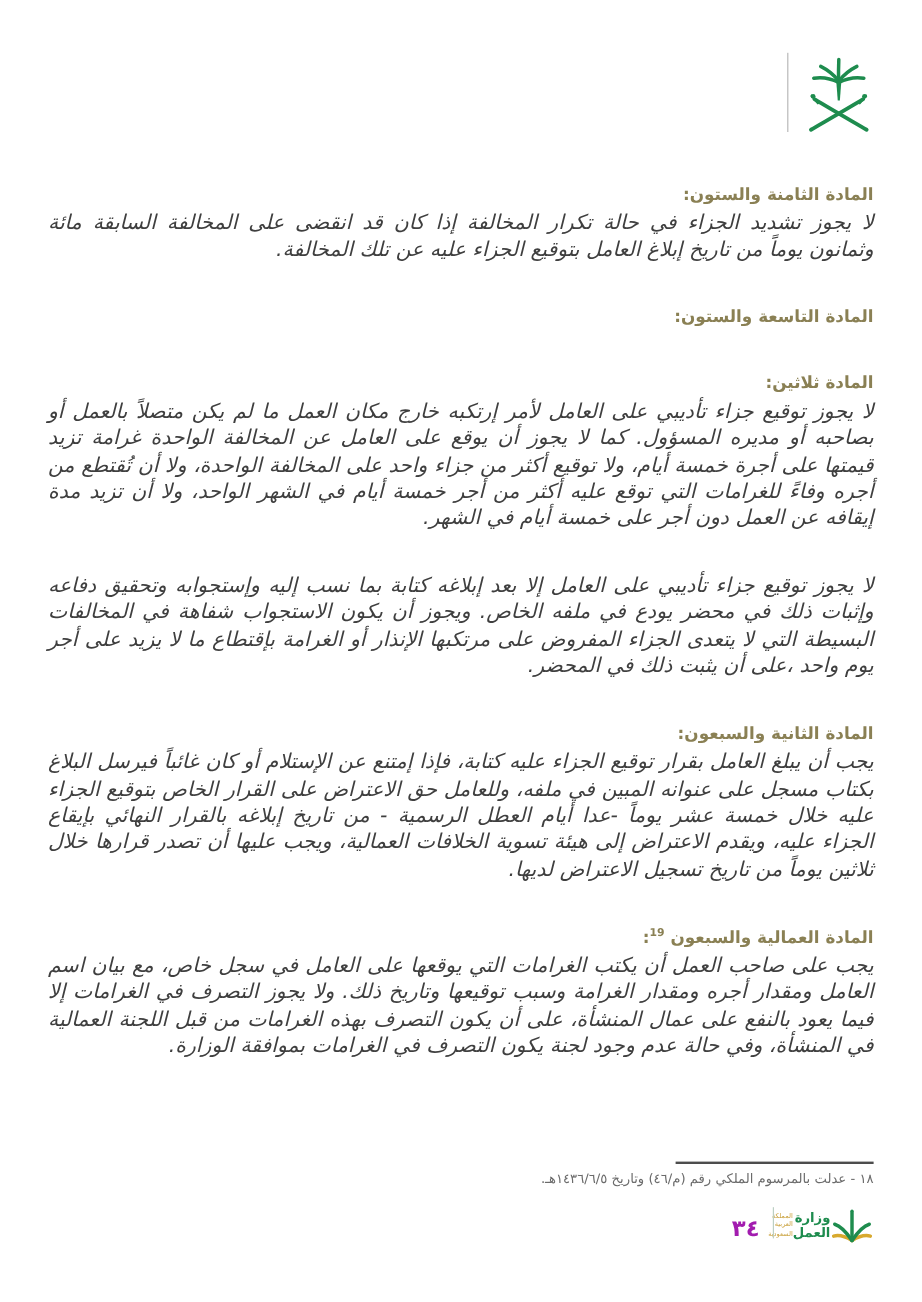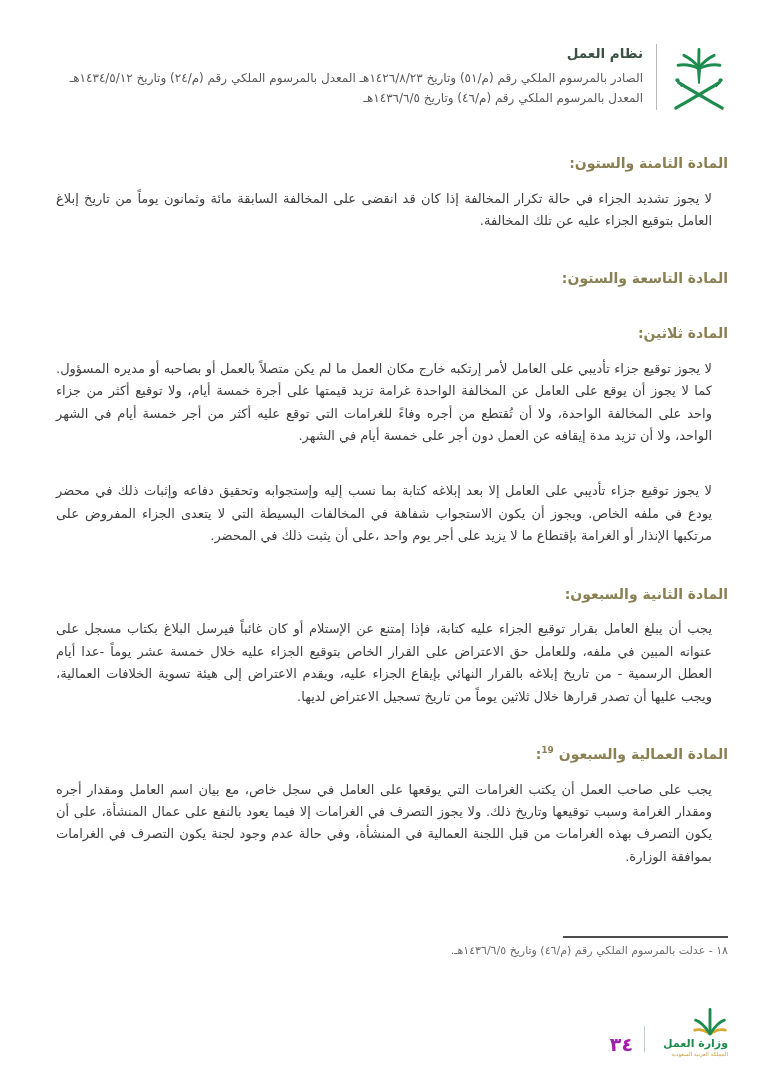--- a/index.html
+++ b/index.html
@@ -40,37 +40,38 @@
   .article { margin-bottom:33px; }
   .article-heading {
     margin:0 0 3px 0;
     font-size:14px; font-weight:bold;
     color:#8a8054;
     line-height:18px;
     text-align:right;
   }
   .article-heading sup { font-size:9px; }
   .article-body {
-    margin:16px;
-    font-size:13px;
+    margin:0;
+    font-size:17px;
     line-height:22.4px;
     color:#3f3f3f;
     text-align:justify;
+    font-style:italic;
   }
   
-  .footnote-area { position:absolute; top:936px; right:40px; left:40px; }
+  .footnote-area { position:absolute; top:968px; right:40px; left:40px; }
   .footnote-rule { width:165px; border-top:2px solid #4d4d4d; }
   .footnote-text { margin-top:6px; font-size:11px; color:#6b6b6b; }
   
   .page-footer {
     position:absolute; top:1006px; right:40px;
     display:flex; align-items:flex-end; gap:11px;
     direction:rtl;
   }
-  .ministry-logo { display:flex; flex-direction:column; align-items:flex-start; width:72px; }
+  .ministry-logo { display:flex; flex-direction:row; align-items:center; width:72px; }
   .palm-icon { width:36px; height:32px; }
   .ministry-name { color:#1e8c4e; font-size:11px; font-weight:bold; line-height:1.15; }
   .ministry-sub { color:#c9a03a; font-size:5.5px; line-height:1.3; }
   .footer-bar { width:1px; height:26px; background:#bccfc4; margin-bottom:6px; }
   .page-number { color:#a21caf; font-size:19px; font-weight:bold; margin-bottom:3px; letter-spacing:1px; }
 </style>
 </head>
 <body>
 
 <div class="page">
@@ -93,25 +94,20 @@
           <path d="M15 62 C38 76 66 92 90 106" stroke-width="5.5"></path>
           <path d="M85 62 C62 76 34 92 10 106" stroke-width="5.5"></path>
           <path d="M11 57 L20 68" stroke-width="3"></path>
           <path d="M89 57 L80 68" stroke-width="3"></path>
         </g>
         <circle cx="13" cy="58" r="3.5" fill="#1e8c4e"></circle>
         <circle cx="87" cy="58" r="3.5" fill="#1e8c4e"></circle>
       </svg>
     </div>
     <div class="header-vline"></div>
-    <div class="header-text">
-      <div class="doc-title">نظام العمل</div>
-      <div class="doc-sub">الصادر بالمرسوم الملكي رقم (م/٥١) وتاريخ ١٤٢٦/٨/٢٣هـ المعدل بالمرسوم الملكي رقم (م/٢٤) وتاريخ ١٤٣٤/٥/١٢هـ</div>
-      <div class="doc-sub">المعدل بالمرسوم الملكي رقم (م/٤٦) وتاريخ ١٤٣٦/٦/٥هـ</div>
-    </div>
   </header>
 
   <main class="articles">
 
     <section class="article">
       <h2 class="article-heading"><span>المادة الثامنة والستون:</span><sup></sup><span></span></h2>
       <p class="article-body">لا يجوز تشديد الجزاء في حالة تكرار المخالفة إذا كان قد انقضى على المخالفة السابقة مائة وثمانون يوماً من تاريخ إبلاغ العامل بتوقيع الجزاء عليه عن تلك المخالفة.</p>
     </section>
 
     <section class="article">

